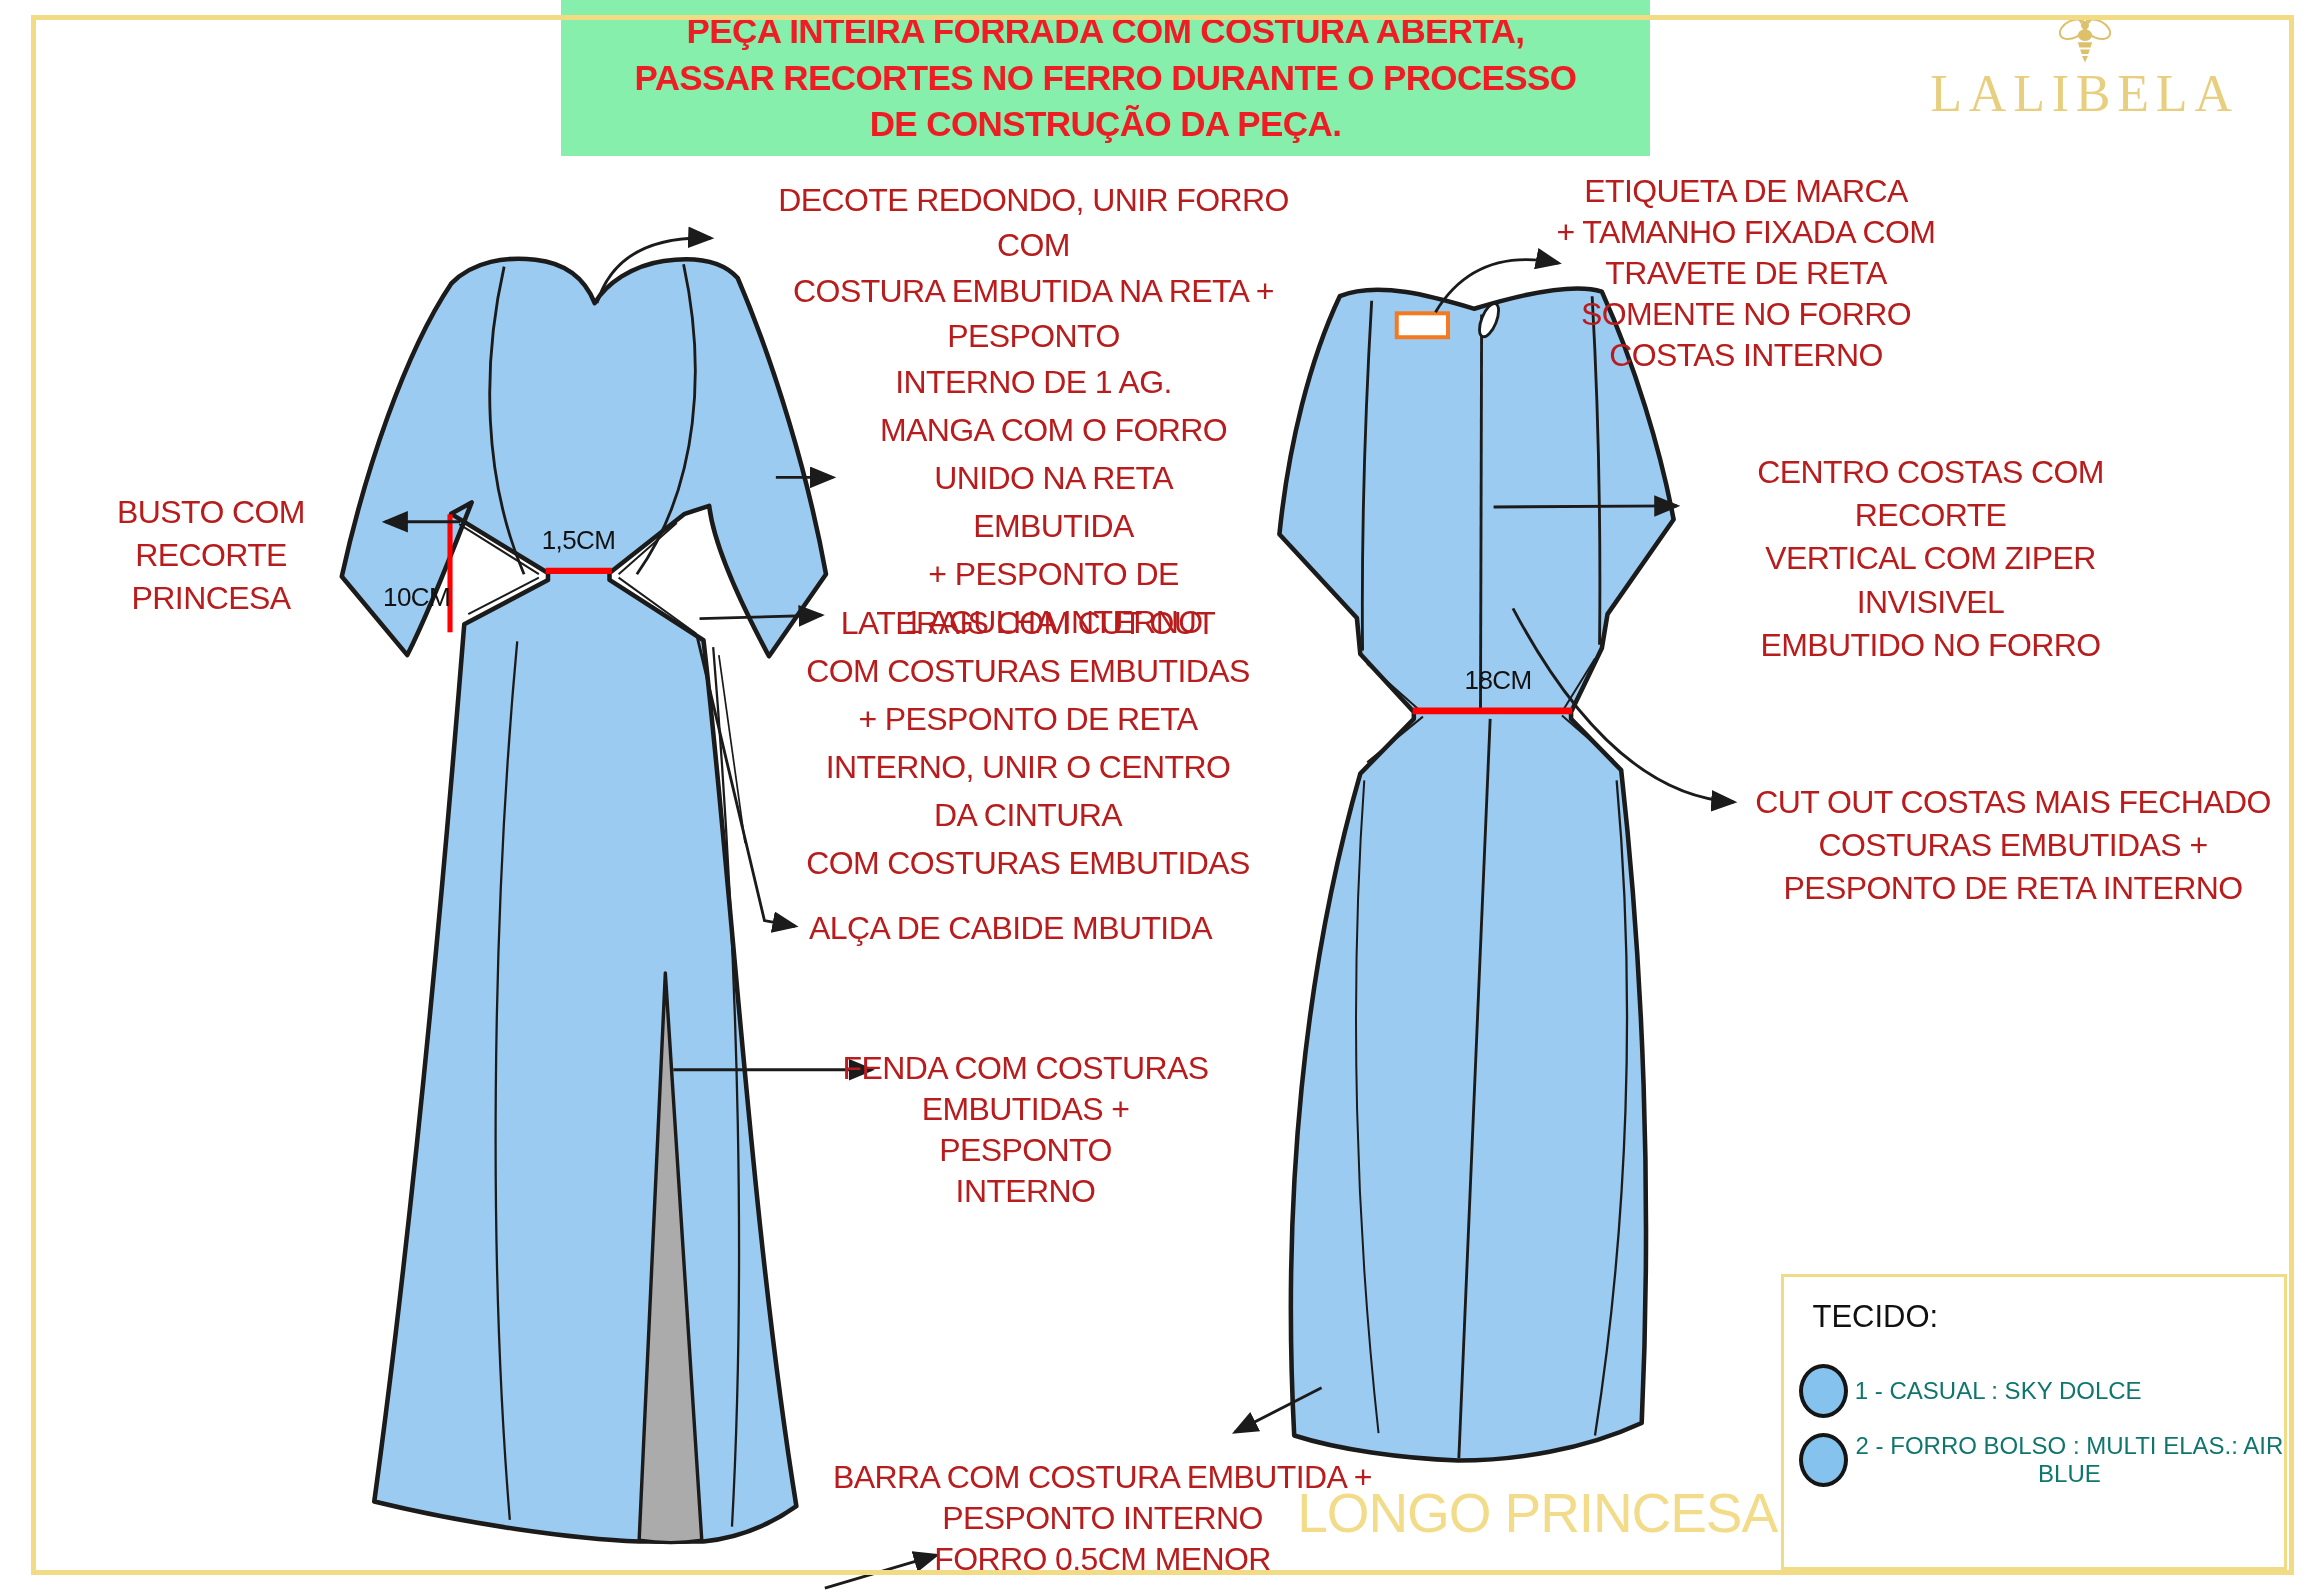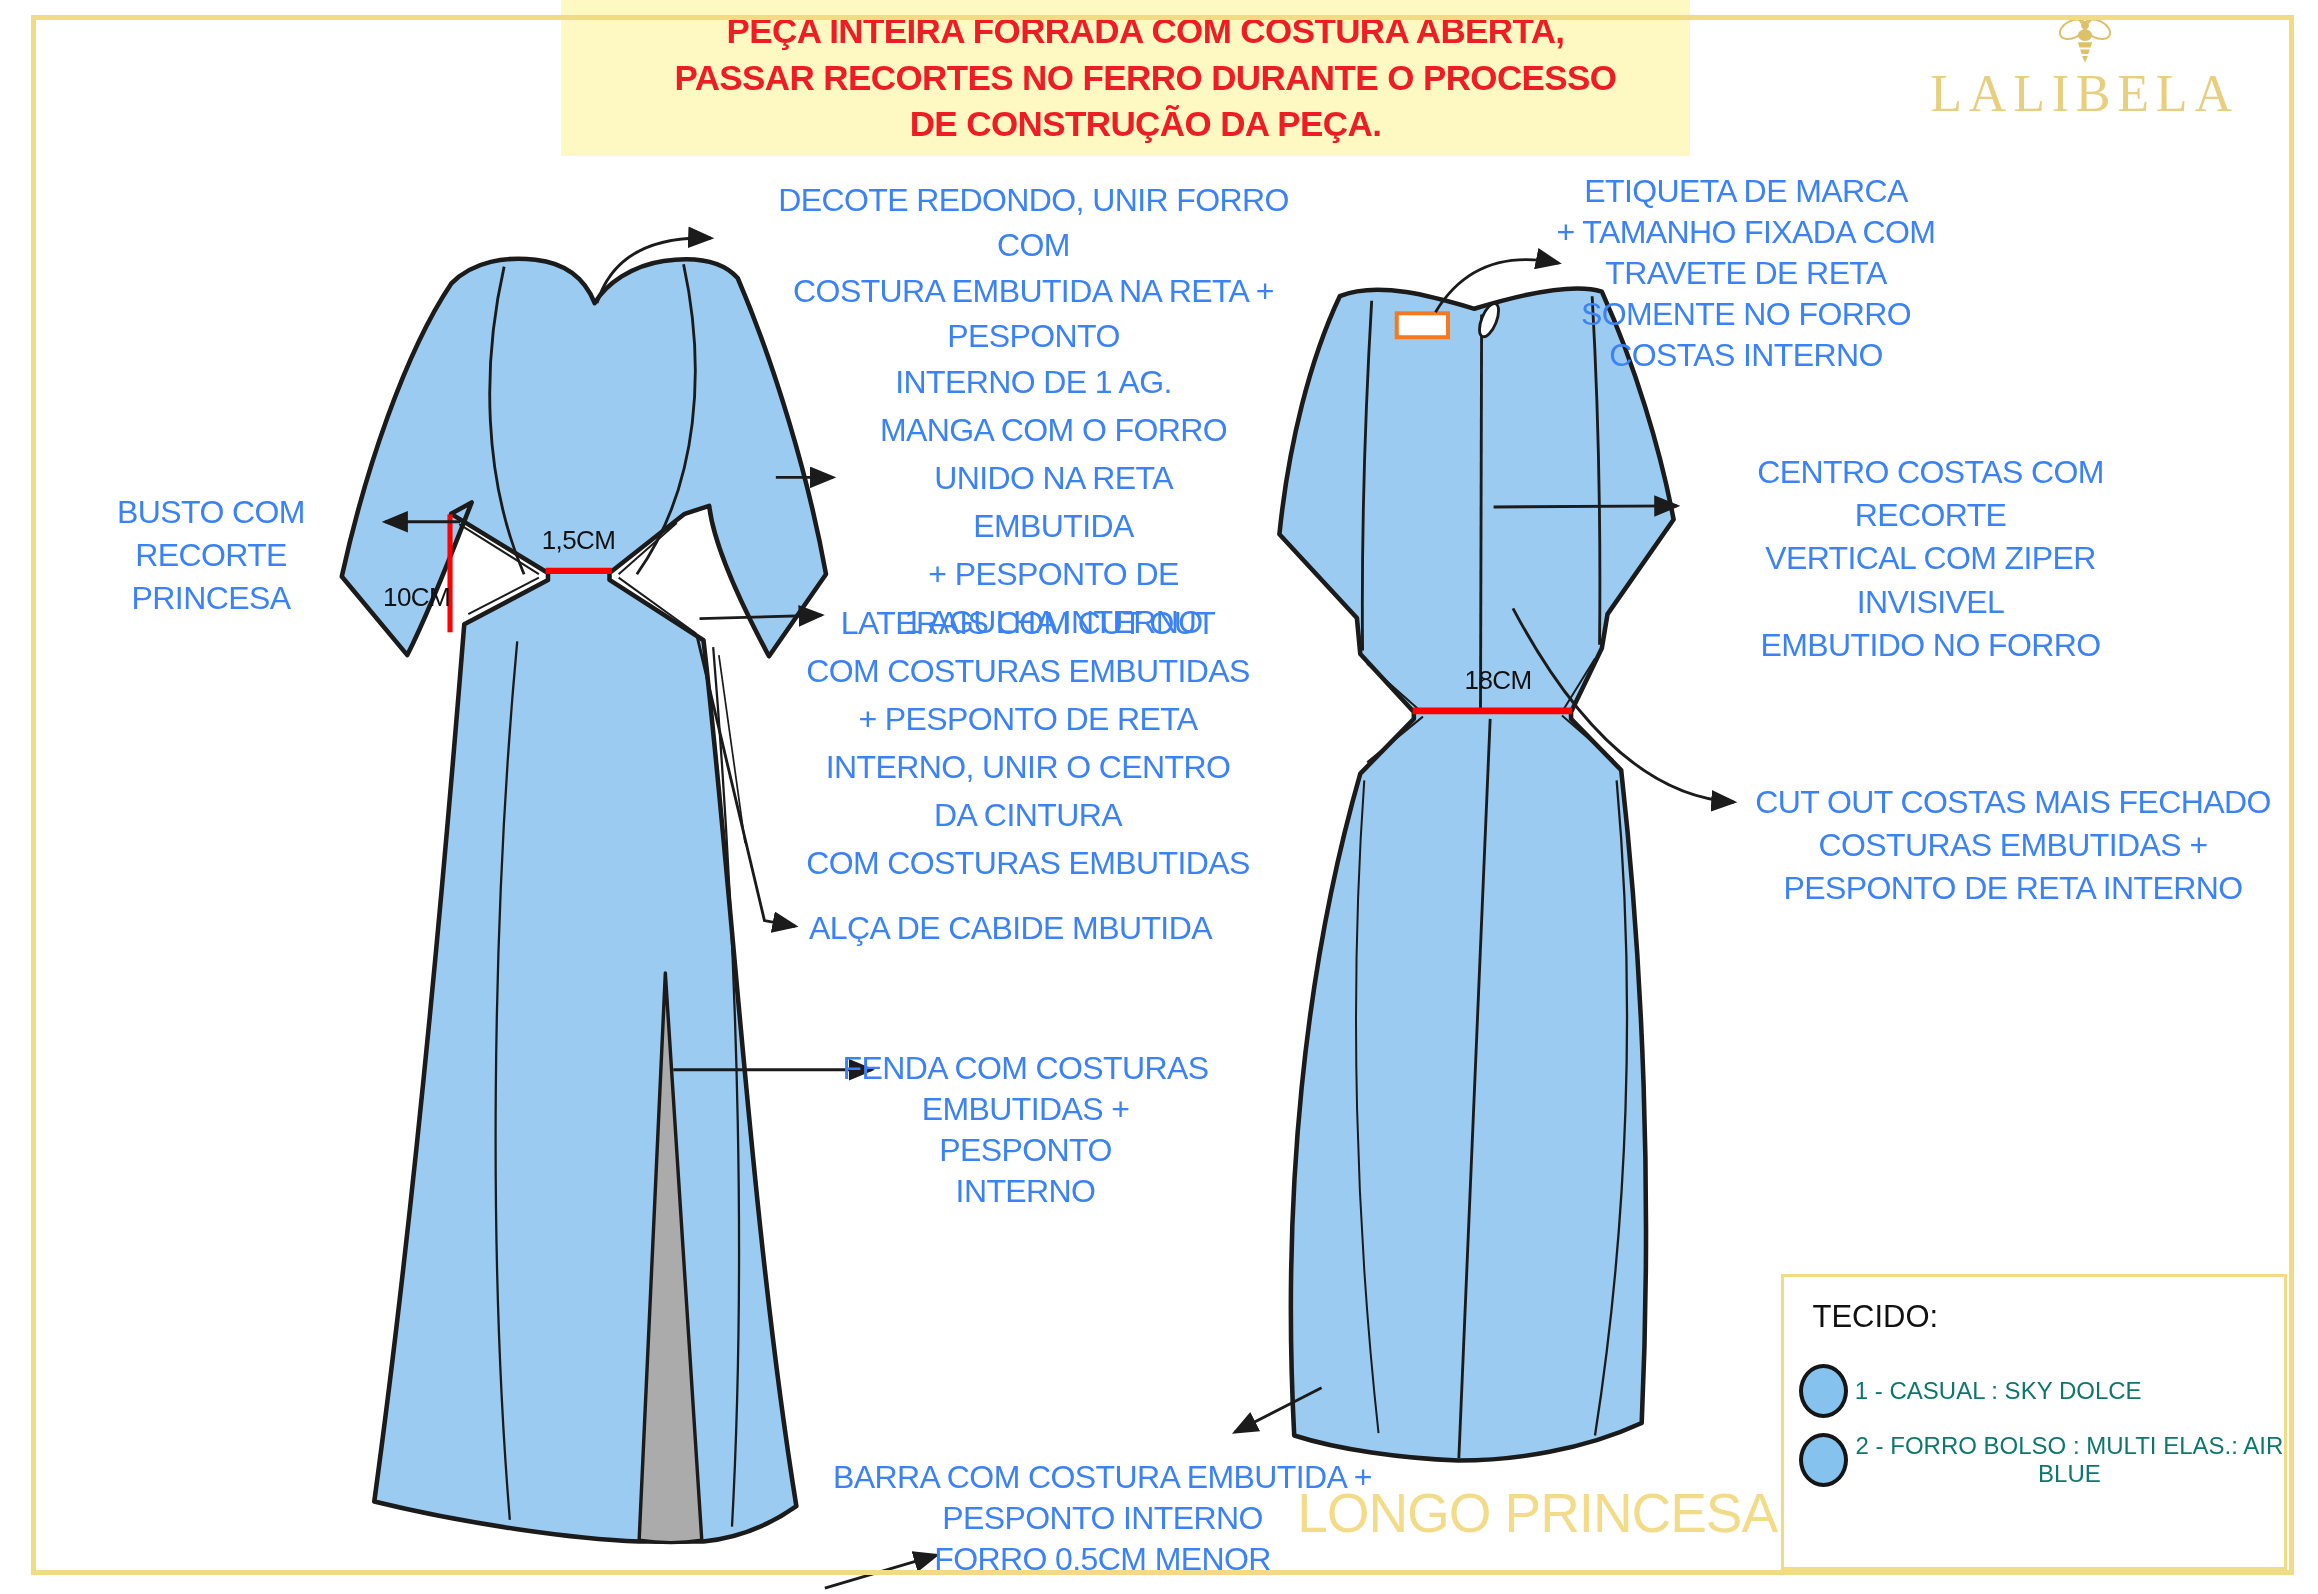--- a/index.html
+++ b/index.html
@@ -8,36 +8,36 @@
     font-family:"Liberation Sans", sans-serif;color:#111;
   }
   
   .frame{
     position:absolute;left:31px;top:15px;width:2253px;height:1550px;
     border:5.1px solid #F1DB84;z-index:4;pointer-events:none;
   }
   
   .banner{
     position:absolute;left:561px;top:0px;width:1089px;height:156px;
-    background:#fef9c3;z-index:2;display:flex;align-items:center;justify-content:center;padding-left:40px;
+    background:#86efac;z-index:2;display:flex;align-items:center;justify-content:center;
   }
   .banner .txt{
     white-space:pre-line;text-align:center;color:#EE1D23;
     font-size:35px;line-height:1.33;font-weight:600;letter-spacing:-0.6px;
   }
   
   .brand{position:absolute;left:1925px;top:12.5px;width:319px;z-index:3;text-align:center;}
   .brand .bee{width:68px;height:52px;display:inline-block;}
   .brand .name{
     font-family:"Liberation Serif", serif;font-size:52px;line-height:1.0;
     color:#E7CF7F;letter-spacing:6.8px;margin-top:1.1px;
   }
   
   .ann{position:absolute;z-index:3;white-space:pre-line;text-align:center;
-       font-size:32px;letter-spacing:-0.6px;color:#3b82f6;}
+       font-size:32px;letter-spacing:-0.6px;color:#b91c1c;}
   .a-decote  {left:746px;top:178px; width:575px;line-height:1.42;}
   .a-etiqueta{left:1538px;top:171px; width:416px; line-height:1.28;}
   .a-busto   {left:40px;  top:491px; width:342px; line-height:1.35;}
   .a-manga   {left:854px;top:406px; width:399px; line-height:1.50;}
   .a-laterais{left:800px;top:599px;width:456px; line-height:1.50;}
   .a-alca    {left:809px;top:907px;width:467px; line-height:1.35;text-align:left;}
   .a-fenda   {left:832px;top:1048px;width:387px; line-height:1.28;}
   .a-barra   {left:832px;top:1457px;width:541px; line-height:1.28;}
   .a-centro  {left:1700px;top:451px; width:461px; line-height:1.35;}
   .a-cutout  {left:1751px;top:781px;width:524px; line-height:1.35;}

